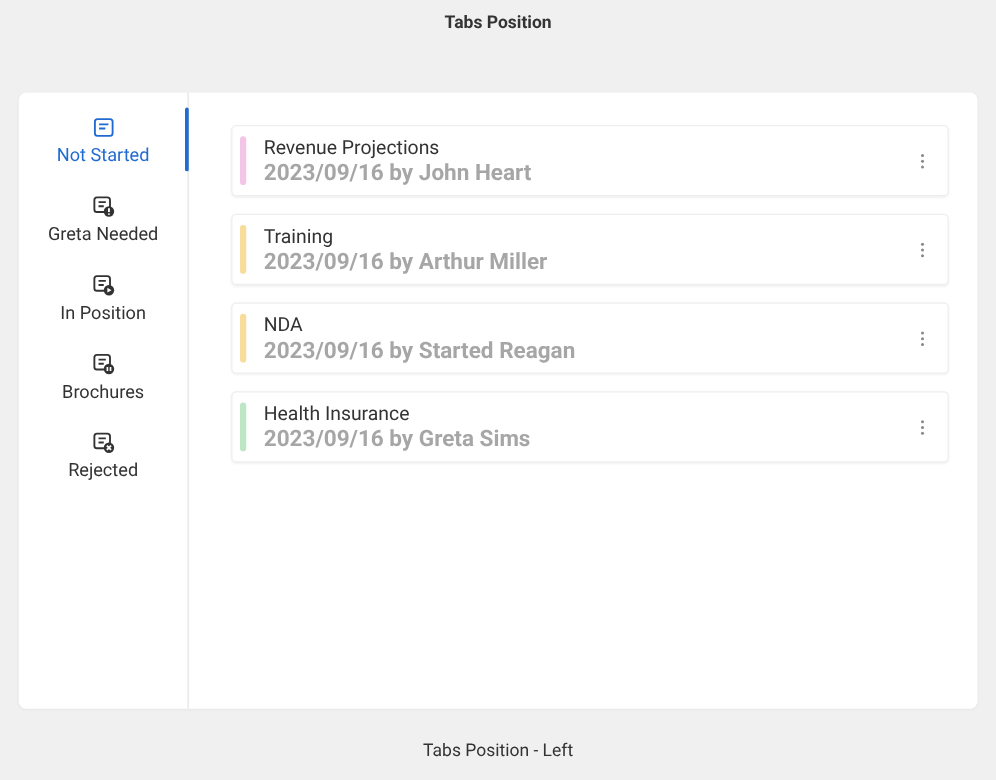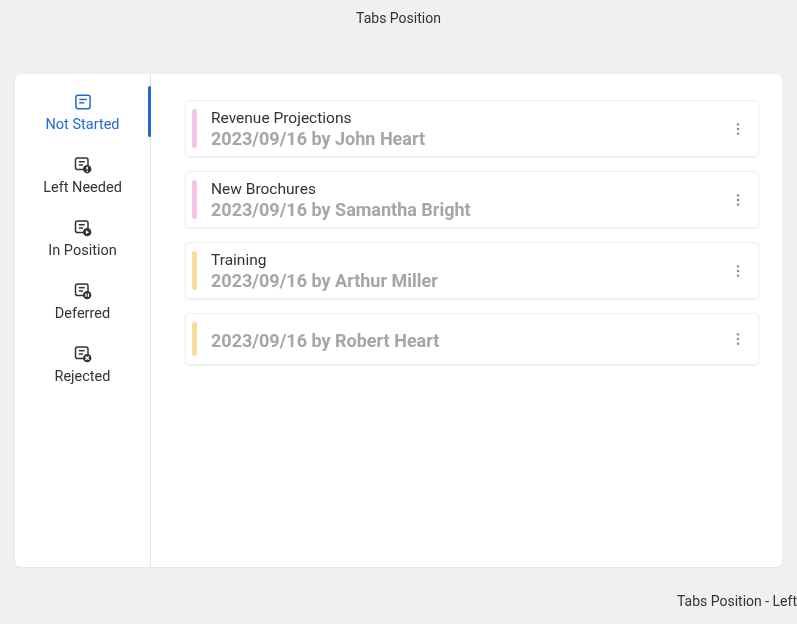--- a/index.html
+++ b/index.html
@@ -5,21 +5,21 @@
     * { margin: 0; padding: 0; box-sizing: border-box; }
     body {
       font-family: -apple-system, BlinkMacSystemFont, "Segoe UI", Roboto, "Helvetica Neue", Arial, sans-serif;
       background: #f0f0f0;
       width: 797px;
       height: 624px;
       overflow: hidden;
     }
     .page-title {
       text-align: center;
-      font-weight: 400;
+      font-weight: 700;
       font-size: 14px;
       color: #333;
       padding: 10px 0 4px;
     }
     .panel {
       background: #fff;
       border-radius: 6px;
       margin: 44px 15px 0 15px;
       height: 493px;
       display: flex;
@@ -107,21 +107,21 @@
     }
     .card .menu {
       width: 40px;
       display: flex;
       align-items: center;
       justify-content: center;
       cursor: pointer;
       color: #888;
     }
     .footer {
-      text-align: right;
+      text-align: center;
       font-size: 14px;
       color: #333;
       margin-top: 26px;
     }
     svg { display: block; }
   </style>
 </head>
 <body>
 
 <div class="page-title">Tabs Position</div>
@@ -144,21 +144,21 @@
       <span class="icon-wrap">
         <svg width="20" height="20" viewBox="0 0 24 24" fill="none" stroke="currentColor" stroke-width="1.8">
           <rect x="3" y="3.5" width="15" height="14" rx="2.5"></rect>
           <line x1="7" y1="8" x2="14" y2="8"></line>
           <line x1="7" y1="12" x2="12" y2="12"></line>
           <circle cx="17" cy="17" r="5" fill="currentColor" stroke="none"></circle>
           <line x1="17" y1="14" x2="17" y2="17.5" stroke="#fff" stroke-width="1.8"></line>
           <circle cx="17" cy="19.5" r="0.9" fill="#fff" stroke="none"></circle>
         </svg>
       </span>
-      <span>Left Needed</span>
+      <span>Greta Needed</span>
     </div>
 
     <div class="tab">
       <span class="icon-wrap">
         <svg width="20" height="20" viewBox="0 0 24 24" fill="none" stroke="currentColor" stroke-width="1.8">
           <rect x="3" y="3.5" width="15" height="14" rx="2.5"></rect>
           <line x1="7" y1="8" x2="14" y2="8"></line>
           <line x1="7" y1="12" x2="12" y2="12"></line>
           <circle cx="17" cy="17" r="5" fill="currentColor" stroke="none"></circle>
           <path d="M15.5 14.7 L15.5 19.3 L19.4 17 Z" fill="#fff" stroke="none"></path>
@@ -171,21 +171,21 @@
       <span class="icon-wrap">
         <svg width="20" height="20" viewBox="0 0 24 24" fill="none" stroke="currentColor" stroke-width="1.8">
           <rect x="3" y="3.5" width="15" height="14" rx="2.5"></rect>
           <line x1="7" y1="8" x2="14" y2="8"></line>
           <line x1="7" y1="12" x2="12" y2="12"></line>
           <circle cx="17" cy="17" r="5" fill="currentColor" stroke="none"></circle>
           <line x1="15.5" y1="15" x2="15.5" y2="19" stroke="#fff" stroke-width="1.6"></line>
           <line x1="18.5" y1="15" x2="18.5" y2="19" stroke="#fff" stroke-width="1.6"></line>
         </svg>
       </span>
-      <span>Deferred</span>
+      <span>Brochures</span>
     </div>
 
     <div class="tab">
       <span class="icon-wrap">
         <svg width="20" height="20" viewBox="0 0 24 24" fill="none" stroke="currentColor" stroke-width="1.8">
           <rect x="3" y="3.5" width="15" height="14" rx="2.5"></rect>
           <line x1="7" y1="8" x2="14" y2="8"></line>
           <line x1="7" y1="12" x2="12" y2="12"></line>
           <circle cx="17" cy="17" r="5" fill="currentColor" stroke="none"></circle>
           <line x1="15" y1="15" x2="19" y2="19" stroke="#fff" stroke-width="1.8"></line>
@@ -212,38 +212,20 @@
         <span>
           <svg width="16" height="16" viewBox="0 0 24 24" fill="currentColor">
               <circle cx="12" cy="5" r="1.8"></circle>
               <circle cx="12" cy="12" r="1.8"></circle>
               <circle cx="12" cy="19" r="1.8"></circle>
             </svg>
         </span>
       </div>
     </div>
 
-    <div class="card">
-      <div class="bar" style="background:#f3c6e8"></div>
-      <div class="body">
-        <div class="title">New Brochures</div>
-        <div class="meta">
-          <span>2023/09/16</span> <span>by</span> <span>Samantha Bright</span>
-        </div>
-      </div>
-      <div class="menu">
-        <span>
-          <svg width="16" height="16" viewBox="0 0 24 24" fill="currentColor">
-              <circle cx="12" cy="5" r="1.8"></circle>
-              <circle cx="12" cy="12" r="1.8"></circle>
-              <circle cx="12" cy="19" r="1.8"></circle>
-            </svg>
-        </span>
-      </div>
-    </div>
 
     <div class="card">
       <div class="bar" style="background:#f7dc9b"></div>
       <div class="body">
         <div class="title">Training</div>
         <div class="meta">
           <span>2023/09/16</span> <span>by</span> <span>Arthur Miller</span>
         </div>
       </div>
       <div class="menu">
@@ -253,32 +235,51 @@
               <circle cx="12" cy="12" r="1.8"></circle>
               <circle cx="12" cy="19" r="1.8"></circle>
             </svg>
         </span>
       </div>
     </div>
 
     <div class="card">
       <div class="bar" style="background:#f7dc9b"></div>
       <div class="body">
-        <div class="meta">
-          <span>2023/09/16</span> <span>by</span> <span>Robert Heart</span>
-        </div>
-      </div>
-      <div class="menu">
-        <span>
-          <svg width="16" height="16" viewBox="0 0 24 24" fill="currentColor">
-              <circle cx="12" cy="5" r="1.8"></circle>
-              <circle cx="12" cy="12" r="1.8"></circle>
-              <circle cx="12" cy="19" r="1.8"></circle>
-            </svg>
-        </span>
-      </div>
-    </div>
-
+        <div class="title">NDA</div>
+        <div class="meta">
+          <span>2023/09/16</span> <span>by</span> <span>Started Reagan</span>
+        </div>
+      </div>
+      <div class="menu">
+        <span>
+          <svg width="16" height="16" viewBox="0 0 24 24" fill="currentColor">
+              <circle cx="12" cy="5" r="1.8"></circle>
+              <circle cx="12" cy="12" r="1.8"></circle>
+              <circle cx="12" cy="19" r="1.8"></circle>
+            </svg>
+        </span>
+      </div>
+    </div>
+
+    <div class="card">
+      <div class="bar" style="background:#bce6c4"></div>
+      <div class="body">
+        <div class="title">Health Insurance</div>
+        <div class="meta">
+          <span>2023/09/16</span> <span>by</span> <span>Greta Sims</span>
+        </div>
+      </div>
+      <div class="menu">
+        <span>
+          <svg width="16" height="16" viewBox="0 0 24 24" fill="currentColor">
+              <circle cx="12" cy="5" r="1.8"></circle>
+              <circle cx="12" cy="12" r="1.8"></circle>
+              <circle cx="12" cy="19" r="1.8"></circle>
+            </svg>
+        </span>
+      </div>
+    </div>
 
   </div>
 </div>
 
 <div class="footer">Tabs Position - Left</div>
 
 </body></html>

